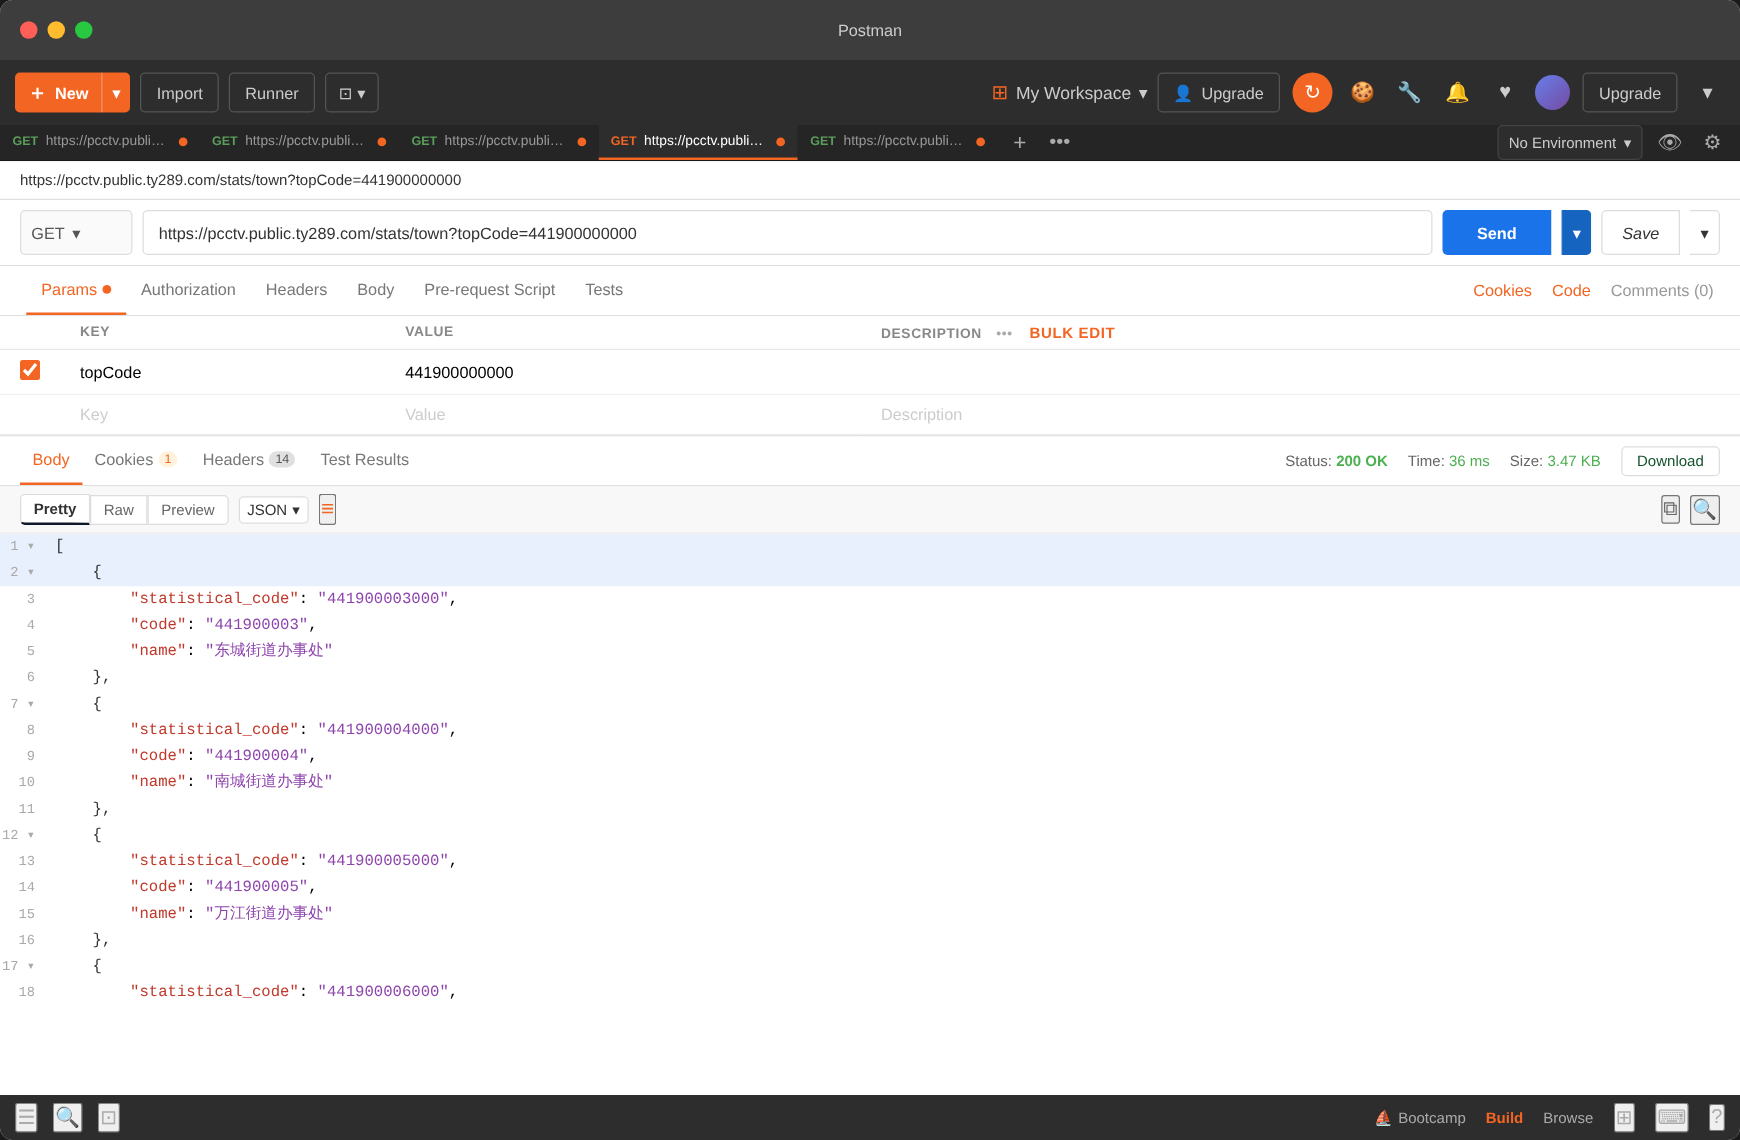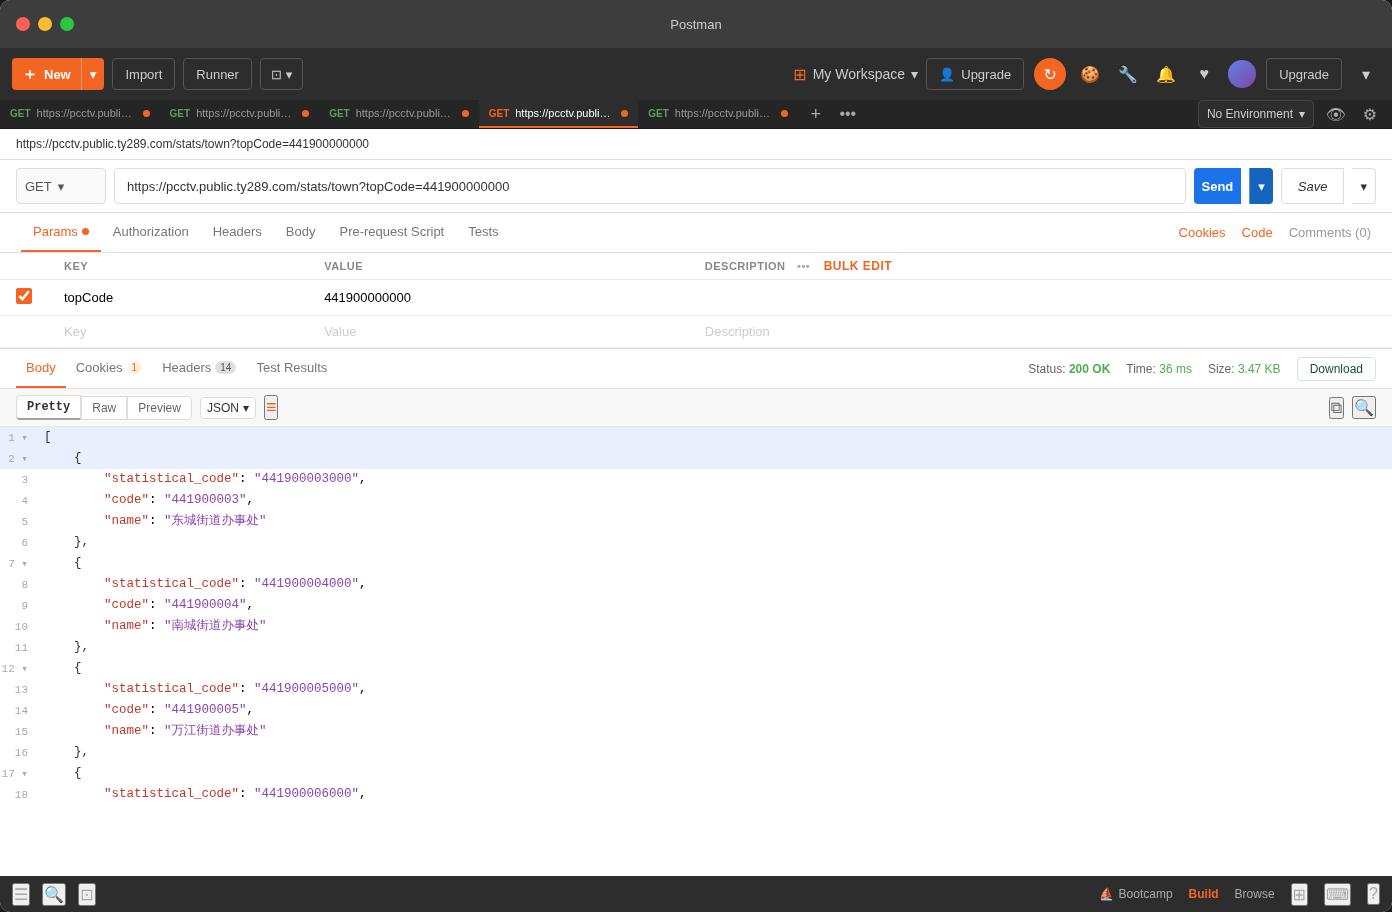--- a/index.html
+++ b/index.html
@@ -43,21 +43,21 @@
     .tabs-env { background: #2d2d2d; border: 1px solid #444; border-radius: 4px; color: #ccc; font-size: 12px; height: 28px; padding: 0 8px; display: flex; align-items: center; gap: 6px; cursor: pointer; margin-left: auto; }
     .env-icons { display: flex; align-items: center; gap: 6px; }
 
     
     .url-breadcrumb { background: #fff; padding: 8px 16px; font-size: 12px; color: #333; border-bottom: 1px solid #e0e0e0; flex-shrink: 0; }
 
     
     .request-bar { background: #fff; padding: 8px 16px; display: flex; align-items: center; gap: 8px; border-bottom: 1px solid #e0e0e0; flex-shrink: 0; }
     .method-select { border: 1px solid #ddd; border-radius: 4px; padding: 0 8px; height: 36px; font-size: 13px; color: #555; background: #fafafa; cursor: pointer; display: flex; align-items: center; gap: 6px; min-width: 90px; }
     .url-input { flex: 1; border: 1px solid #ddd; border-radius: 4px; height: 36px; padding: 0 12px; font-size: 13px; color: #333; outline: none; }
-    .send-btn { background: #1a73e8; border: none; border-radius: 4px 0 0 4px; color: white; height: 36px; padding: 0 8px; font-size: 13px; font-weight: 600; cursor: pointer; }
+    .send-btn { background: #1a73e8; border: none; border-radius: 4px 0 0 4px; color: white; height: 36px; padding: 0 28px; font-size: 13px; font-weight: 600; cursor: pointer; }
     .send-arrow { background: #1565c0; border: none; border-radius: 0 4px 4px 0; color: white; height: 36px; padding: 0 8px; font-size: 13px; cursor: pointer; border-left: 1px solid rgba(255,255,255,0.3); }
     .save-btn { background: white; border: 1px solid #ddd; border-radius: 4px 0 0 4px; color: #333; height: 36px; padding: 0 16px; font-size: 13px; cursor: pointer; font-style: italic; }
     .save-arrow { background: white; border: 1px solid #ddd; border-radius: 0 4px 4px 0; color: #333; height: 36px; padding: 0 8px; font-size: 13px; cursor: pointer; border-left: none; }
 
     
     .req-tabs { background: #fff; display: flex; align-items: center; padding: 0 21px; border-bottom: 1px solid #e0e0e0; flex-shrink: 0; height: 40px; }
     .req-tab { padding: 0 12px; height: 100%; display: flex; align-items: center; font-size: 13px; color: #777; cursor: pointer; border-bottom: 2px solid transparent; }
     .req-tab.active { color: #f26522; border-bottom: 2px solid #f26522; }
     .req-tab-dot { width: 7px; height: 7px; border-radius: 50%; background: #f26522; margin-left: 4px; }
     .req-tab-right { margin-left: auto; display: flex; gap: 16px; font-size: 13px; }
@@ -86,21 +86,21 @@
     .status-ok { color: #4caf50; font-weight: 600; }
     .time-val { color: #4caf50; }
     .size-val { color: #4caf50; }
     .status-label { color: #666; }
     .download-btn { background: white; border: 1px solid #ddd; border-radius: 4px; padding: 4px 12px; font-size: 12px; color: #14532d; cursor: pointer; }
 
     
     .body-format-bar { display: flex; align-items: center; padding: 6px 16px; background: #f8f8f8; border-bottom: 1px solid #e8e8e8; flex-shrink: 0; gap: 0; }
     .format-tab { padding: 4px 10px; font-size: 12px; color: #666; cursor: pointer; border: 1px solid #ddd; background: #fff; }
     .format-tab:first-child { border-radius: 4px 0 0 4px; }
-    .format-tab.active { background: #fff; color: #333; font-weight: 600; border-bottom: 2px solid #a3a3a3; font-family: Liberation Mono, monospace; }
+    .format-tab.active { background: #fff; color: #333; font-weight: 600; border-bottom: 2px solid #0f172a; }
     .format-select { border: 1px solid #ddd; border-radius: 0; padding: 3px 6px; font-size: 12px; background: #fff; color: #333; cursor: pointer; margin-left: 8px; display: flex; align-items: center; gap: 4px; border-radius: 4px; }
     .wrap-btn { margin-left: 8px; color: #f26522; font-size: 18px; cursor: pointer; }
     .copy-btn { margin-left: auto; color: #666; cursor: pointer; font-size: 16px; }
     .search-btn { color: #666; cursor: pointer; font-size: 16px; margin-left: 8px; }
 
     
     .code-view { flex: 1; overflow-y: auto; background: #fff; font-family: 'Courier New', Courier, monospace; font-size: 12.5px; }
     .code-line { display: flex; min-height: 20px; line-height: 20px; }
     .line-num { color: #aaa; width: 40px; text-align: right; padding-right: 12px; user-select: none; flex-shrink: 0; font-size: 11px; padding-top: 1px; }
     .line-content { flex: 1; padding-left: 4px; white-space: pre; }

